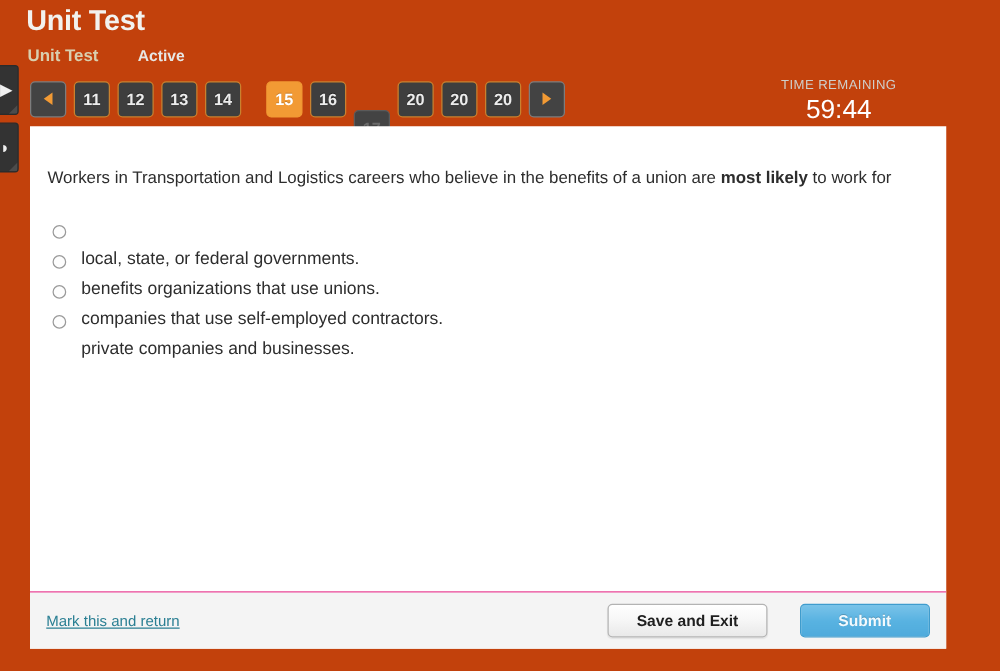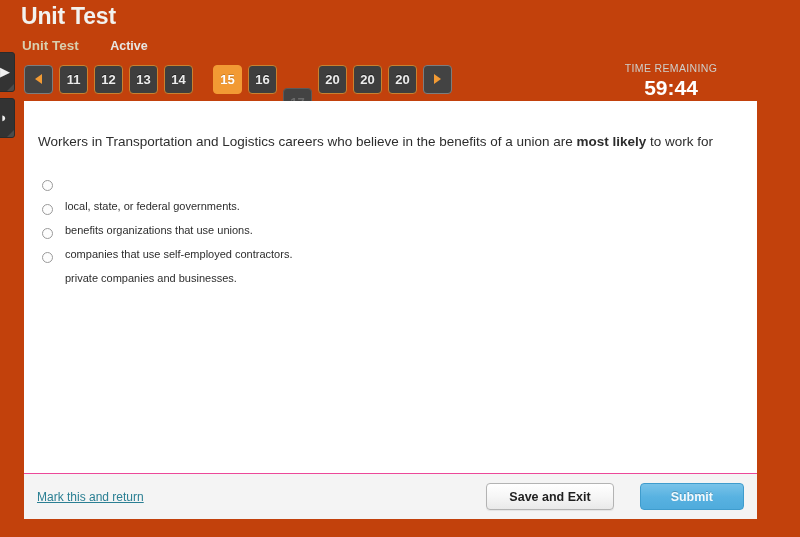--- a/index.html
+++ b/index.html
@@ -76,21 +76,20 @@
     font-size: 10.5px;
     color: #cfcfcb;
     letter-spacing: 0.35px;
     line-height: 13px;
   }
   .timer-value {
     font-size: 21px;
     color: #ffffff;
     line-height: 24px;
     margin-top: 1px;
-    font-weight: bold;
   }
 
   
   .pager {
     position: absolute;
     left: 24px;
     top: 63px;
     height: 32px;
     display: flex;
     align-items: center;
@@ -212,21 +211,21 @@
     height: 11px;
     border-radius: 50%;
     border: 1px solid #9a9a9a;
     background: #fdfdfd;
     box-sizing: border-box;
     flex: 0 0 auto;
     margin-right: 12px;
     margin-left: 4px;
   }
   .choice-label {
-    font-size: 11px;
+    font-size: 14px;
     color: #2d2d2d;
     line-height: 17px;
     margin-top: 42px;
   }
 
   
   .panel-footer {
     position: absolute;
     left: 0;
     bottom: 0;

